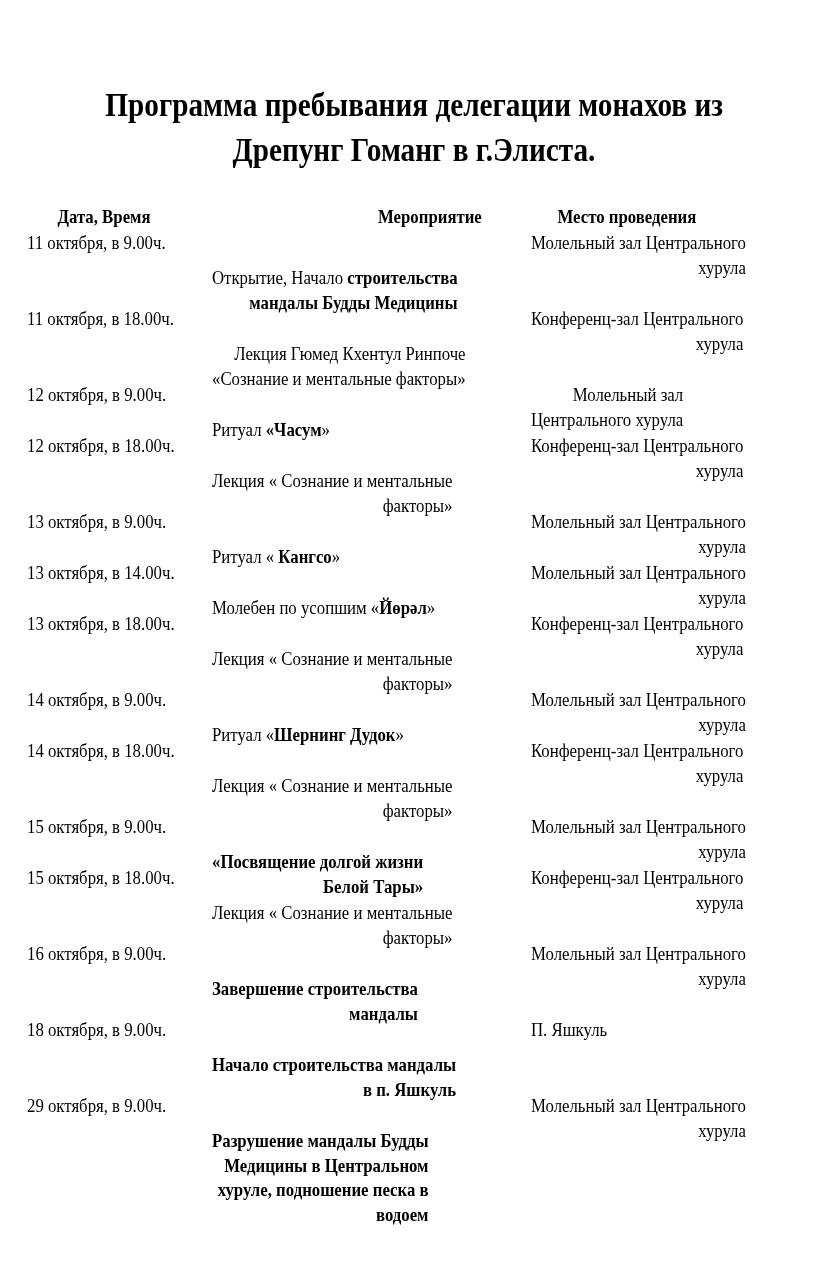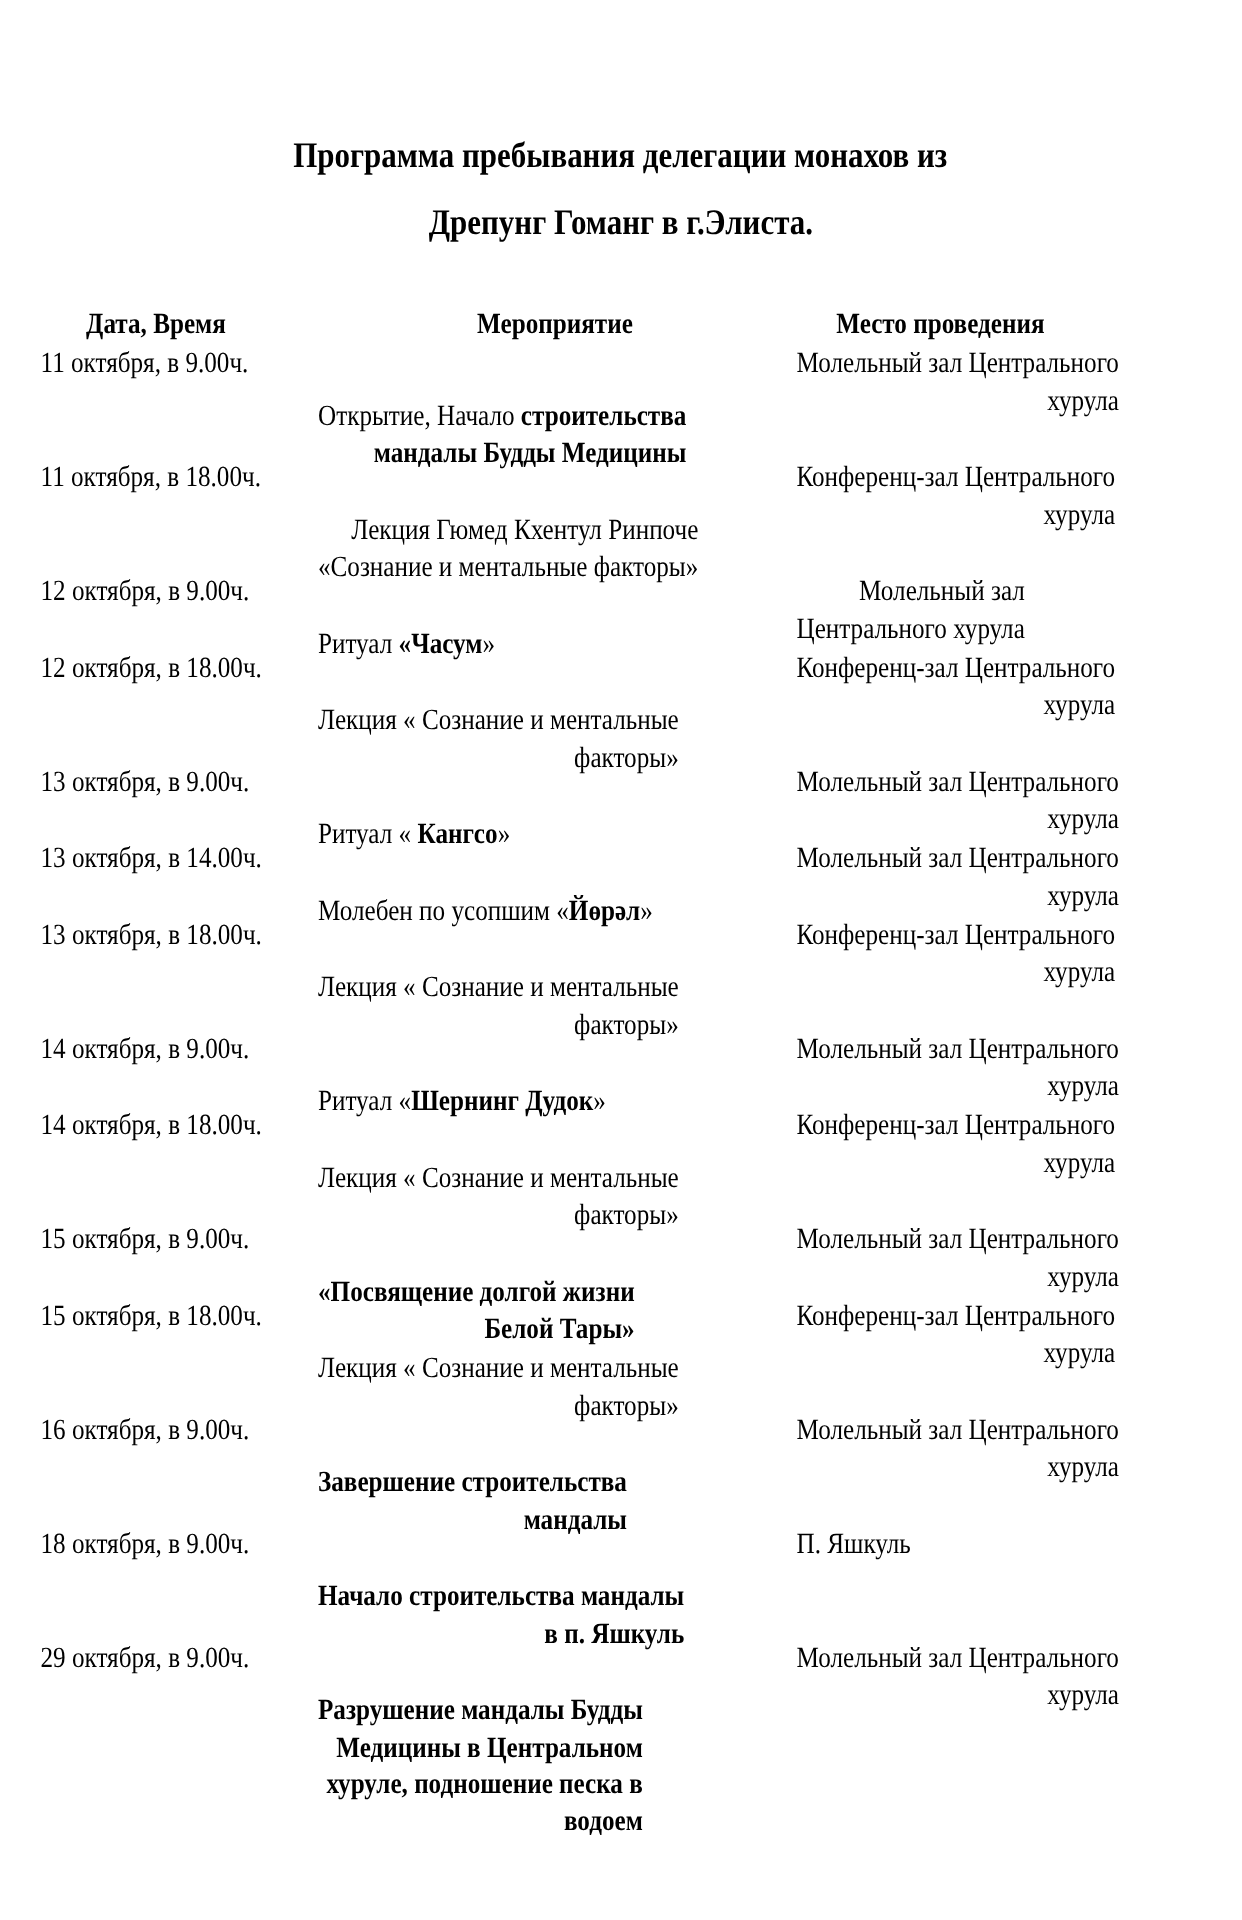--- a/index.html
+++ b/index.html
@@ -2,33 +2,33 @@
 <html><head>
 <meta charset="utf-8">
 <style>
   html, body { margin: 0; padding: 0; background: #ffffff; }
   body {
     width: 828px; height: 1280px; overflow: hidden; position: relative;
     font-family: "Liberation Serif", serif; color: #000;
   }
   .title {
     position: absolute; left: 0; top: 82px; width: 828px;
-    text-align: center; font-weight: bold; font-size: 24px; line-height: 45px;
+    text-align: center; font-weight: bold; font-size: 34px; line-height: 45px;
   }
   .title span { display: inline-block; transform: scaleX(0.86); transform-origin: center; white-space: nowrap; }
   .row, .hdr { position: absolute; left: 0; width: 828px; font-size: 19.5px; line-height: 24.5px; }
   .cell { position: absolute; top: 0; white-space: nowrap; text-align: right; }
   .cell .ln { display: block; transform: scaleX(0.86); transform-origin: left top; }
   .c-date { left: 27px; }
   .c-event { left: 212px; margin-top: 35px; }
   .c-place { left: 531px; }
   .hdr { top: 205px; font-weight: bold; }
   .hdr .cell .ln { transform-origin: center top; }
   .hdr .h-date { left: 14px; width: 180px; text-align: center; }
-  .hdr .h-event { left: 240px; width: 260px; text-align: center; }
+  .hdr .h-event { left: 240px; width: 260px; text-align: right; }
   .hdr .h-place { left: 540px; width: 250px; text-align: left; }
   b { font-weight: bold; }
 </style>
 </head>
 <body>
 
 <div class="title">
   <span>Программа пребывания делегации монахов из</span><br>
   <span>Дрепунг Гоманг в г.Элиста.</span>
 </div>

